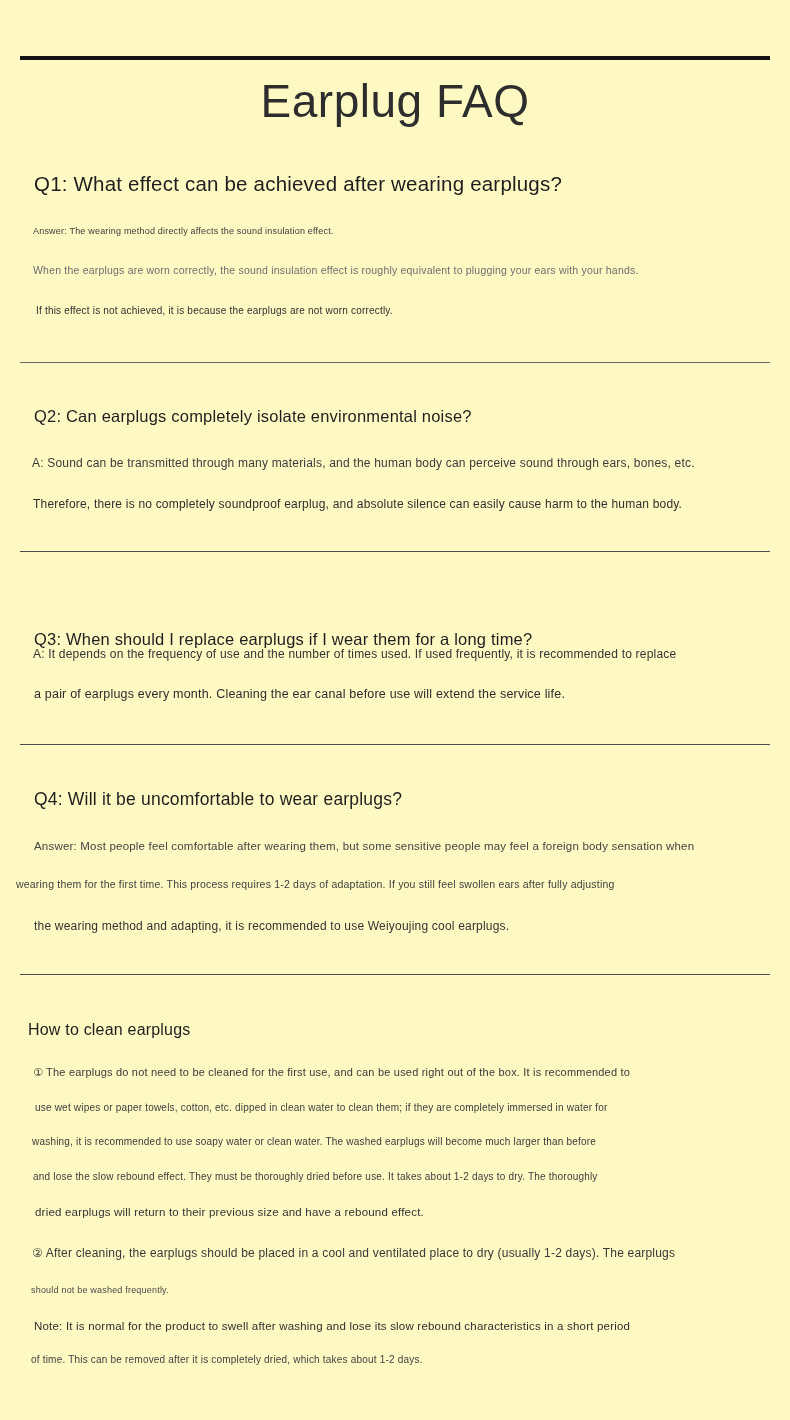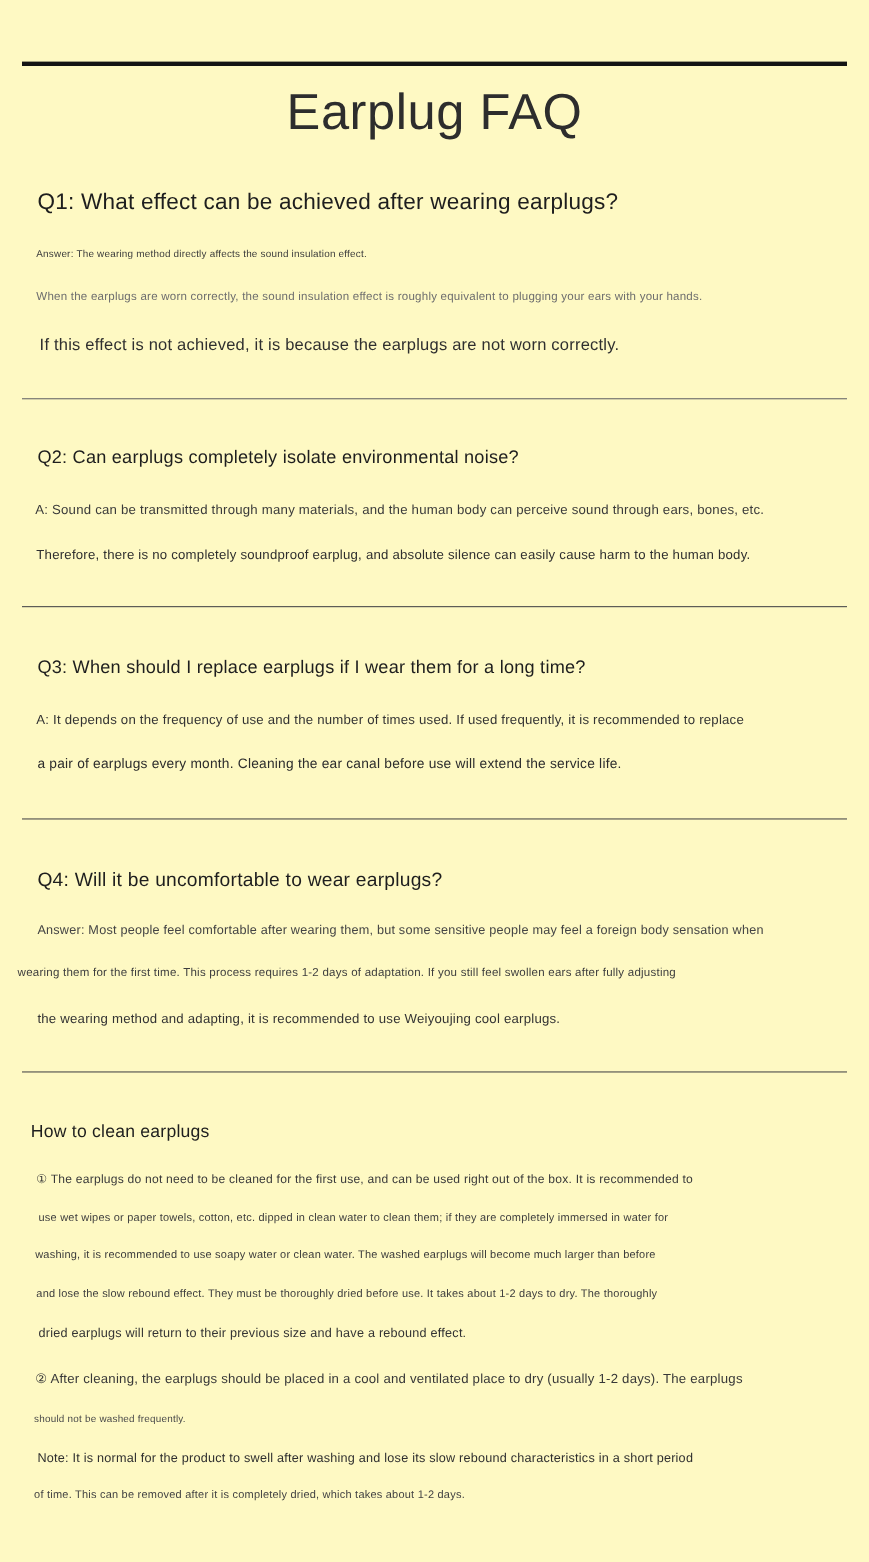--- a/index.html
+++ b/index.html
@@ -46,29 +46,29 @@
   }
   .divider{
     position:absolute;
     left:20px;width:750px;height:1px;
     background:#4c4c4c;
   }
   
   .q1h{top:172px;left:34px;font-size:20.5px;}
   .s1l1{top:226px;left:33px;font-size:9px;  color:#3c3c3c;}
   .s1l2{top:264px;left:33px;font-size:10.5px;color:#6e6e6e;}
-  .s1l3{top:305px;left:36px;font-size:15px; color:#2f2f2f;}
+  .s1l3{top:305px;left:36px;font-size:10px; color:#2f2f2f;}
   .d1{top:362px;background:#6a6a6a;}
 
   .q2h{top:407px;left:34px;font-size:16.5px;}
   .s2l1{top:456px;left:32px;font-size:12px; color:#3a3a3a;}
   .s2l2{top:497px;left:33px;font-size:12px; color:#2e2e2e;}
   .d2{top:551px;}
 
-  .q3h{top:598px;left:34px;font-size:16.5px;}
+  .q3h{top:630px;left:34px;font-size:16.5px;}
   .s3l1{top:647px;left:33px;font-size:12px; color:#333333;}
   .s3l2{top:687px;left:34px;font-size:12.5px;color:#2c2c2c;}
   .d3{top:744px;}
 
   .q4h{top:789px;left:34px;font-size:17.5px;text-align:right;}
   .s4l1{top:839px;left:34px;font-size:11.5px;color:#444444;}
   .s4l2{top:878px;left:16px;font-size:10.5px;color:#3e3e3e;}
   .s4l3{top:919px;left:34px;font-size:12px; color:#333333;}
   .d4{top:974px;}
 

